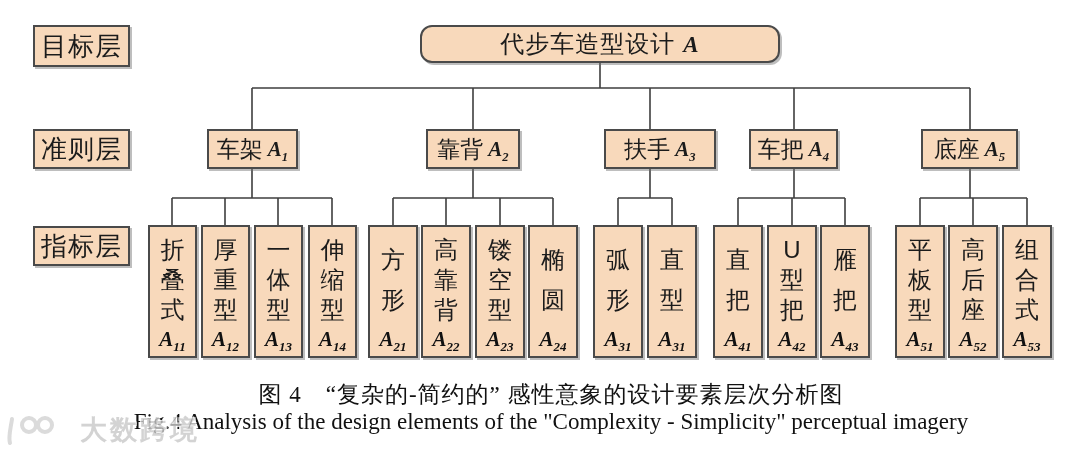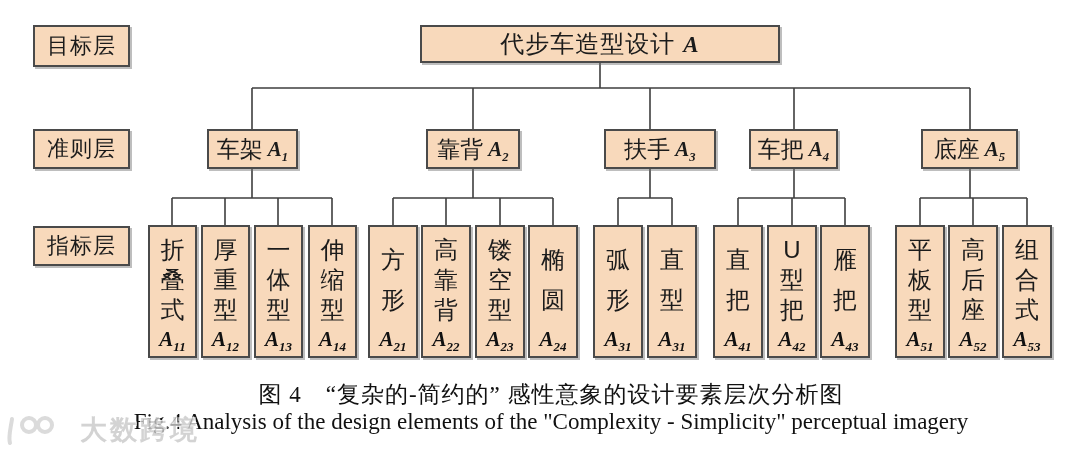--- a/index.html
+++ b/index.html
@@ -15,21 +15,21 @@
   svg.connectors{position:absolute;left:0;top:0;width:1080px;height:450px;z-index:0;}
   svg.connectors path{stroke:var(--line);stroke-width:1.6;fill:none;}
 
   .nodebox{
     position:absolute;box-sizing:border-box;
     background:var(--fill);border:2px solid var(--border);
     box-shadow:2px 2px 0 rgba(110,110,110,.45);
     display:flex;align-items:center;justify-content:center;
     color:var(--ink);z-index:1;
   }
-  .layer-label{font-size:22px;letter-spacing:1px;}
+  .layer-label{font-size:26px;letter-spacing:1px;}
   .root-box{font-size:24px;letter-spacing:1px;}
   .crit-box{font-size:23px;}
   .sym{font-family:"Liberation Serif","DejaVu Serif",serif;font-style:italic;font-weight:700;line-height:1;}
   .sym sub{font-size:.6em;line-height:0;}
   .root-box .sym{font-size:23px;margin-left:8px;}
   .crit-box .sym{font-size:21px;margin-left:5px;}
 
   .ibox{
     position:absolute;top:225px;height:133px;box-sizing:border-box;
     background:var(--fill);border:2px solid var(--border);
@@ -72,21 +72,21 @@
   <div class="nodebox layer-label" style="left:33px;top:25px;width:97px;height:42px;">
       <span>目标层</span>
     </div>
   <div class="nodebox layer-label" style="left:33px;top:129px;width:97px;height:40px;">
       <span>准则层</span>
     </div>
   <div class="nodebox layer-label" style="left:33px;top:226px;width:97px;height:40px;">
       <span>指标层</span>
     </div>
 
-  <div class="nodebox root-box" style="left:420px;top:25px;width:360px;height:38px;">
+  <div class="nodebox root-box" style="left:420px;top:25px;width:360px;height:38px;border-radius:12px;">
     <span>代步车造型设计</span>
     <span class="sym">A</span>
   </div>
 
   <div class="nodebox crit-box" style="left:207px;top:129px;width:91px;height:40px;">
     <span>车架</span>
     <span class="sym"><span>A</span><sub>1</sub></span>
   </div>
   <div class="nodebox crit-box" style="left:426px;top:129px;width:94px;height:40px;">
     <span>靠背</span>

